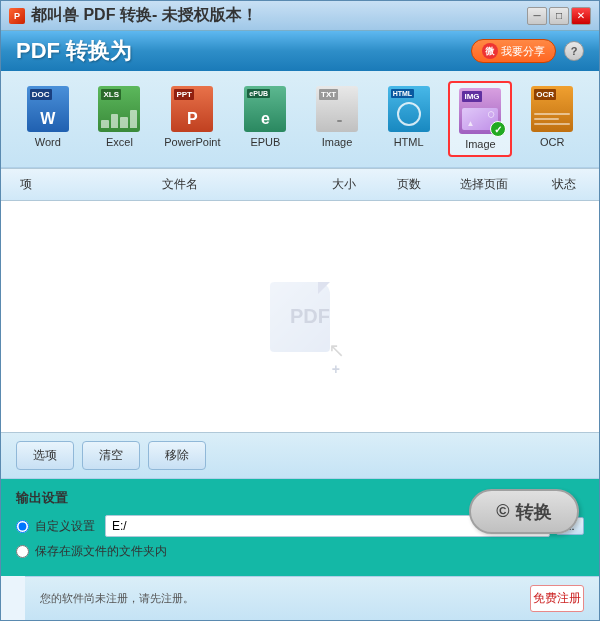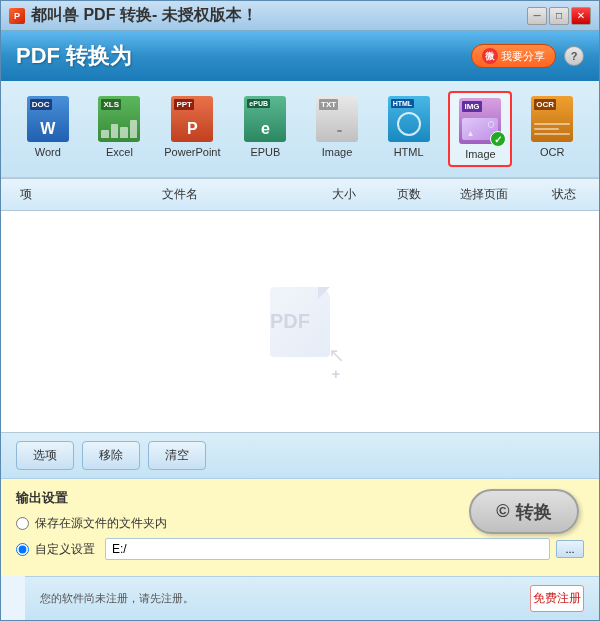--- a/index.html
+++ b/index.html
@@ -65,21 +65,21 @@
       justify-content: center;
       font-size: 10px;
       cursor: pointer;
       color: #333;
     }
 
     .title-btn.close { background: linear-gradient(to bottom, #f44, #c00); color: white; }
 
     .header-bar {
       background: linear-gradient(to bottom, #5eb8f0, #2e8ec8, #1a7ab8);
-      height: 50px;
+      height: 40px;
       display: flex;
       align-items: center;
       justify-content: space-between;
       padding: 0 15px;
     }
 
     .header-title {
       font-size: 22px;
       color: white;
       font-weight: bold;
@@ -399,21 +399,21 @@
       opacity: 0.25;
     }
 
     .pdf-icon-large {
       width: 60px;
       height: 70px;
       background: linear-gradient(135deg, #c8d8f0, #a0b8e0);
       border-radius: 4px 12px 4px 4px;
       display: flex;
       align-items: center;
-      justify-content: flex-start;
+      justify-content: flex-end;
       font-size: 20px;
       font-weight: bold;
       color: #4a6090;
       position: relative;
     }
 
     .pdf-icon-large::before {
       content: '';
       position: absolute;
       top: 0;
@@ -455,21 +455,21 @@
       border: 1px solid #90b8d8;
       border-radius: 4px;
       padding: 5px 16px;
       font-size: 12px;
       color: #333;
       cursor: pointer;
       font-family: 'Microsoft YaHei', sans-serif;
     }
 
     .output-area {
-      background: #fef9c3;
+      background: #14b8a6;
       padding: 10px 15px;
     }
 
     .output-title {
       font-size: 13px;
       font-weight: bold;
       color: #333;
       margin-bottom: 8px;
     }
 
@@ -797,38 +797,38 @@
           </div>
           <span class="cursor-icon">↖</span>
           <span class="add-cursor">+</span>
         </div>
       </div>
     </div>
   </div>
 
   <div class="action-bar">
     <button class="action-btn">选项</button>
+    <button class="action-btn">清空</button>
     <button class="action-btn">移除</button>
-    <button class="action-btn">清空</button>
   </div>
 
   <div class="output-area" style="position:relative;">
     <div class="output-title">输出设置</div>
-    <div class="radio-row">
-      <input type="radio" name="outputDir" class="radio-input" style="">
-      <span class="radio-label">保存在源文件的文件夹内</span>
-    </div>
     <div class="radio-row">
       <input type="radio" name="outputDir" class="radio-input" checked="" style="">
       <span class="radio-label">自定义设置</span>
       <div class="path-row" style="flex:1;margin-left:4px;">
         <input type="text" class="path-input" value="E:/" style="">
         <button class="browse-btn">...</button>
       </div>
     </div>
+    <div class="radio-row">
+      <input type="radio" name="outputDir" class="radio-input" style="">
+      <span class="radio-label">保存在源文件的文件夹内</span>
+    </div>
 
     <div style="position:absolute;right:20px;top:10px;">
       <button class="convert-btn">
         <span>©</span>
         <span>转换</span>
       </button>
     </div>
   </div>
 
   <div class="bottom-bar">

